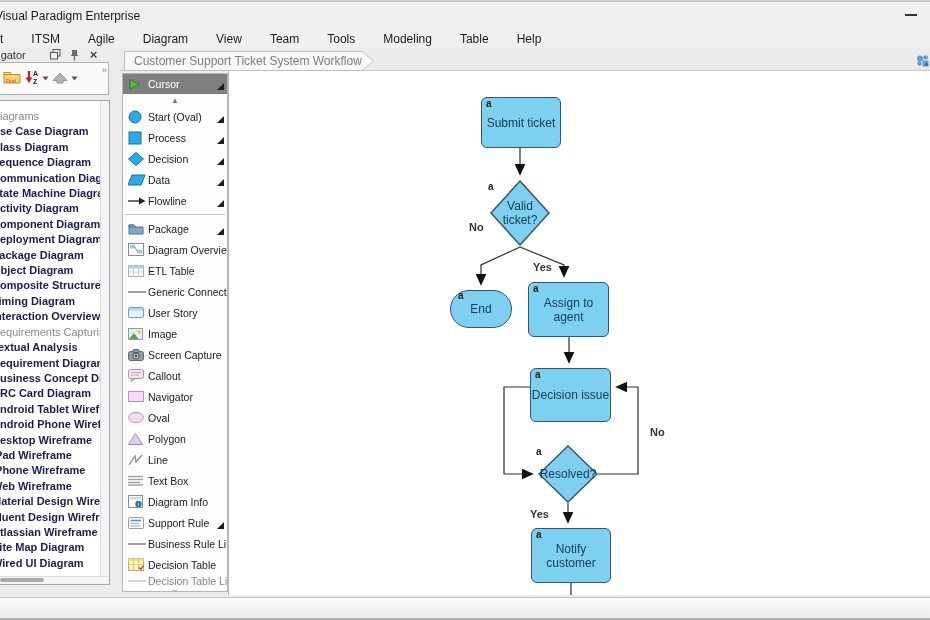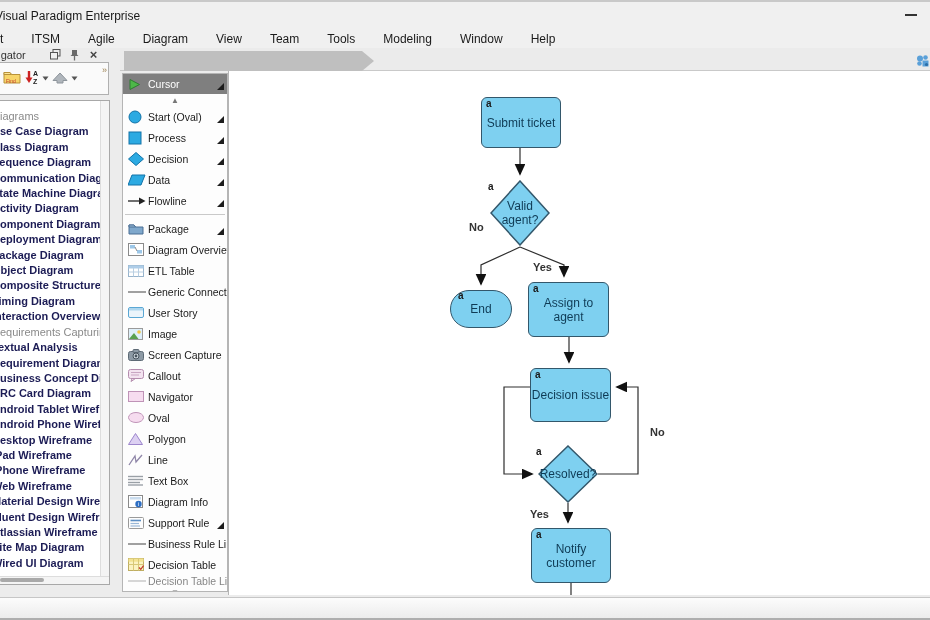--- a/index.html
+++ b/index.html
@@ -78,21 +78,21 @@
 
   <div class="menubar">
       <div class="menu-item cropped">Project</div>
       <div class="menu-item">ITSM</div>
       <div class="menu-item">Agile</div>
       <div class="menu-item">Diagram</div>
       <div class="menu-item">View</div>
       <div class="menu-item">Team</div>
       <div class="menu-item">Tools</div>
       <div class="menu-item">Modeling</div>
-      <div class="menu-item">Window</div>
+      <div class="menu-item">Table</div>
       <div class="menu-item">Help</div>
     </div>
 
   <div class="nav-header-bar">
     <span class="nav-title">Diagram Navigator</span>
   </div>
   <div class="nav-win-icons" style="position:absolute;left:50px;top:49px;">
       <span>
         <svg width="11" height="11">
           <rect x="3" y="0.5" width="7" height="6.5" fill="none" stroke="#555"></rect>
@@ -407,20 +407,23 @@
           </svg>
         </span>
         <span class="pal-label">Decision Table Link</span>
       </div>
       <div class="pal-scroll">▼</div>
     </div>
 
   <div class="tabbar">
     <div class="tab">
       <div class="tab-outer"></div>
+      <div class="tab-inner">
+        <span class="tab-label">Customer Support Ticket System Workflow</span>
+      </div>
     </div>
     <span class="plugin-icon">
       <svg width="13" height="13">
           <circle cx="4" cy="4.5" r="3" fill="#5aa0d8"></circle>
           <circle cx="9.5" cy="3.5" r="2.3" fill="#5aa0d8"></circle>
           <circle cx="3.5" cy="9.5" r="2.3" fill="#5aa0d8"></circle>
           <rect x="6.5" y="6.5" width="6" height="6" fill="#5aa0d8"></rect>
           <circle cx="10.5" cy="10.5" r="1.6" fill="#2d6fa8"></circle>
         </svg>
     </span>
@@ -443,21 +446,21 @@
         <polyline points="342,512 342,524" class="edge"></polyline>
       </svg>
   <div class="node rect" style="left: 252px; top: 26px; width: 80px; height: 51px;">
         <div class="node-label">Submit ticket</div>
         <span class="node-badge">a</span>
       </div>
       <div class="node diamond" style="left: 261px; top: 109px; width: 60px; height: 66px;">
         <svg width="60" height="66">
           <polygon points="30,1 59,33 30,65 1,33" fill="#7ed0f0" stroke="#33576b" stroke-width="1.5"></polygon>
         </svg>
-        <div class="node-label">Valid agent?</div>
+        <div class="node-label">Valid ticket?</div>
         <span class="node-badge">a</span>
       </div>
       <div class="node oval" style="left: 221px; top: 219px; width: 62px; height: 38px;">
         <div class="node-label">End</div>
         <span class="node-badge">a</span>
       </div>
       <div class="node rect" style="left: 299px; top: 211px; width: 81px; height: 55px;">
         <div class="node-label">Assign to agent</div>
         <span class="node-badge">a</span>
       </div>

